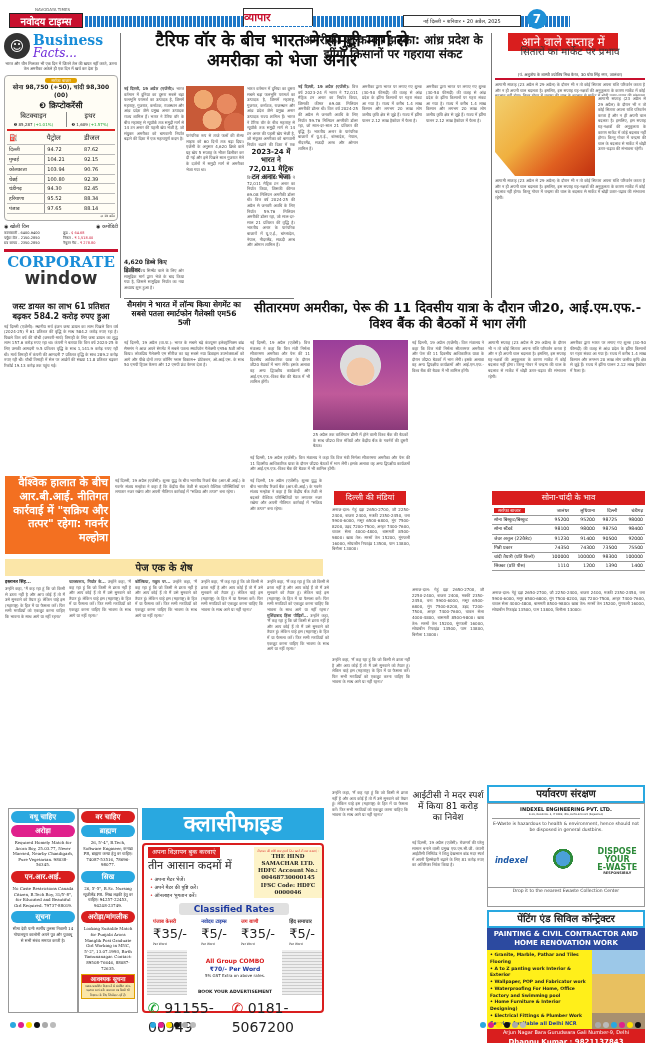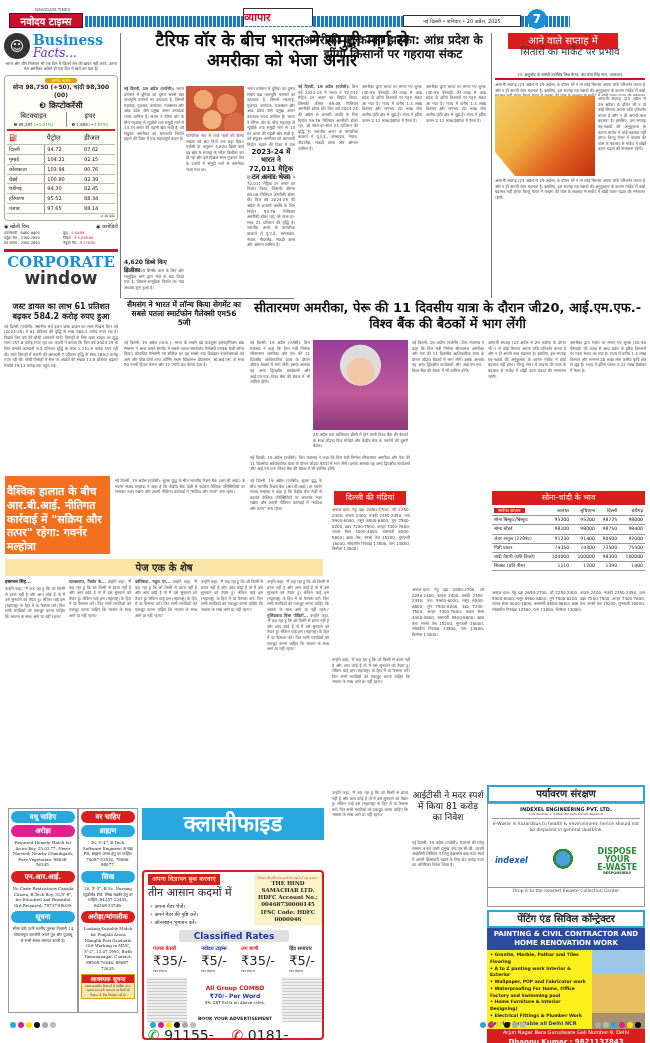--- a/index.html
+++ b/index.html
@@ -34,25 +34,25 @@
 .comm{display:flex;gap:4px;font-size:3.5px;margin-top:2px;border-bottom:3px solid #c8102e;padding-bottom:3px}
 .comm div{flex:1}
 .cw-title{color:#1a8dd8;font-weight:bold;font-size:15px;text-align:center;font-family:"DejaVu Serif",serif;margin-top:3px;line-height:1}
 .cw-sub{color:#333;font-weight:bold;font-size:17px;text-align:center;line-height:1.05}
 .cw-head{font-size:8px;font-weight:bold;text-align:center;line-height:1.2;margin-top:15px}
 .body-t{font-size:4px;color:#444;line-height:1.4;text-align:justify}
 .vline{background:#777;width:1px}
 .hline{background:#777;height:1px}
 .h-big{font-weight:bold;line-height:1.2;color:#111}
 .photo-pom{background:radial-gradient(circle at 30% 30%,#f0a870 0 18%,transparent 19%),radial-gradient(circle at 70% 40%,#e88a60 0 20%,transparent 21%),radial-gradient(circle at 45% 75%,#f2b080 0 20%,transparent 21%),radial-gradient(circle at 85% 85%,#d86c48 0 18%,transparent 19%),#c85a38}
-.star-tag{background:#d91e1e;color:#fff;font-size:10px;text-align:center;padding:1px 16px}
+.star-tag{background:#d91e1e;color:#fff;font-size:12px;text-align:center;padding:1px 0}
 .star-title{font-size:10px;text-align:center;color:#333;line-height:1.1}
 .star-img{background:linear-gradient(135deg,#f2d070 0,#f0b040 40%,#e06020 70%,#c03010 100%)}
 .fm-img{background:radial-gradient(circle at 50% 35%,#f2c8a8 0 18%,transparent 19%),radial-gradient(circle at 50% 28%,#ddd 0 25%,transparent 26%),linear-gradient(180deg,#9a3e9a,#c05a9a 60%,#8a3a7a)}
-.rbi{background:#f37021;color:#fff;font-weight:bold;font-size:11px;text-align:left;line-height:1.25;padding:9px 2px}
+.rbi{background:#f37021;color:#fff;font-weight:bold;font-size:11px;text-align:right;line-height:1.25;padding:0 2px}
 .band{background:#fbe6a8;text-align:center;font-weight:bold;font-size:10px;line-height:17px}
 .redbar{background:#d91e1e;color:#fff;font-size:8px;text-align:center;line-height:14px}
 table.gold{border-collapse:collapse;font-size:4.6px;width:100%}
 table.gold td,table.gold th{padding:1px 2px;border-bottom:1px solid #999;text-align:right;font-weight:normal}
 table.gold td:first-child,table.gold th:first-child{text-align:left}
 .gold-tag{background:#d91e1e;color:#fff;padding:0 4px}
 .env-head{border:2px solid #29a8e0;text-align:center;font-weight:bold;font-size:10px;line-height:14px}
 .ewaste{border:1px solid #999;text-align:center;font-size:4.5px}
 .ew-img{background:radial-gradient(circle at 50% 45%,#4aa0d8 0 22%,#2d8a3a 23% 30%,transparent 31%),#fff}
 .paint-head{border:2px solid #29a8e0;text-align:center;font-weight:bold;font-size:10px;line-height:14px}
@@ -354,21 +354,21 @@
   <div class="ad-text">26, 5'-5", B.Sc. Nursing न्यूजीलैंड PR. सिख लड़की हेतु वर चाहिए। 94257-22453, 94248-23749.</div>
   <div class="pill red">अरोड़ा/मांगलीक</div>
   <div class="ad-text">Looking Suitable Match for Punjabi Arora Manglik Post Graduate Girl Working in MNC, 5'-2", 13.07.1993, Birth Yamunanagar. Contact: 89508-76646, 88087-72635.</div>
   <div style="border:1px solid #e0a000;background:#fbe6a8;margin:2px">
     <div style="background:#d91e1e;color:#fff;font-size:6px;text-align:center;font-weight:bold">आवश्यक सूचना</div>
     <div class="ad-text" style="font-size:3px">पाठक प्रकाशित विज्ञापनों से संबंधित जांच-पड़ताल स्वयं करें। समाचार पत्र किसी भी विज्ञापन के लिए जिम्मेदार नहीं है।</div>
   </div>
 </div>
 
 <div class="abs classi-head" style="left:142px;top:808px;width:182px">क्लासीफाइड</div>
-<div class="abs classi-box" style="left:142px;top:870px;width:182px;height:170px">
+<div class="abs classi-box" style="left:142px;top:843px;width:182px;height:170px">
   <div style="position:absolute;left:4px;top:2px;background:#d91e1e;color:#fff;font-size:6.5px;padding:1px 4px">अपना विज्ञापन बुक करवाएं</div>
   <div style="position:absolute;left:4px;top:14px;font-size:11px">तीन आसान कदमों में</div>
   <div style="position:absolute;left:6px;top:30px;font-size:5px;line-height:1.6">
     <div><span style="color:#d91e1e">•</span> <span>अपना मैटर भेजें।</span></div>
     <div><span style="color:#d91e1e">•</span> <span>अपने मैटर की पुष्टि करें।</span></div>
     <div><span style="color:#d91e1e">•</span> <span>ऑनलाइन भुगतान करें।</span></div>
   </div>
   <div style="position:absolute;left:110px;top:2px;width:68px;background:#fdf3c8;text-align:center;font-family:'DejaVu Serif',serif;padding:2px">
     <div style="font-size:3px;color:#d91e1e;font-style:italic">विज्ञापन की राशि आप हमारे निम्न खाते में जमा करवाएं :</div>
     <div style="font-size:5.5px;font-weight:bold;line-height:1.3">THE HIND SAMACHAR LTD.</div>

